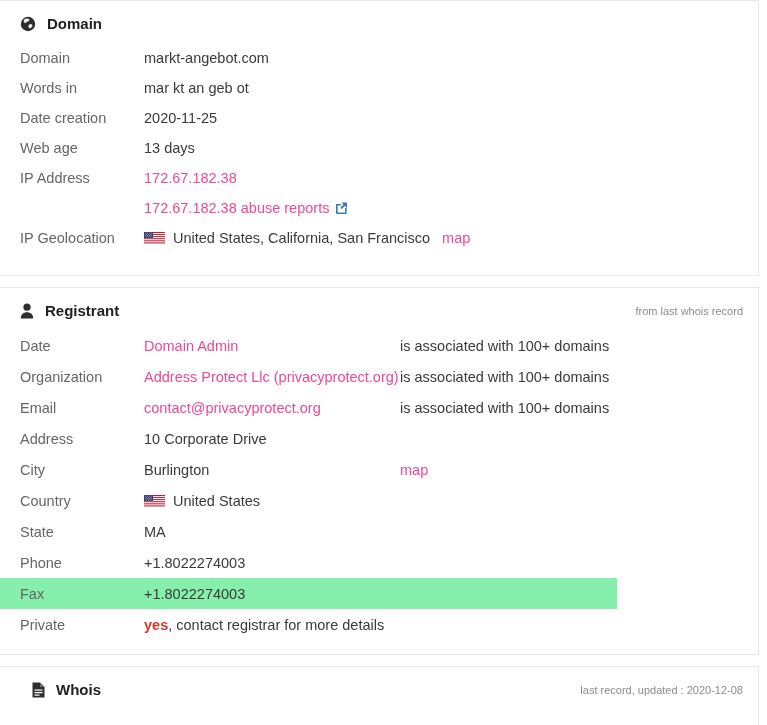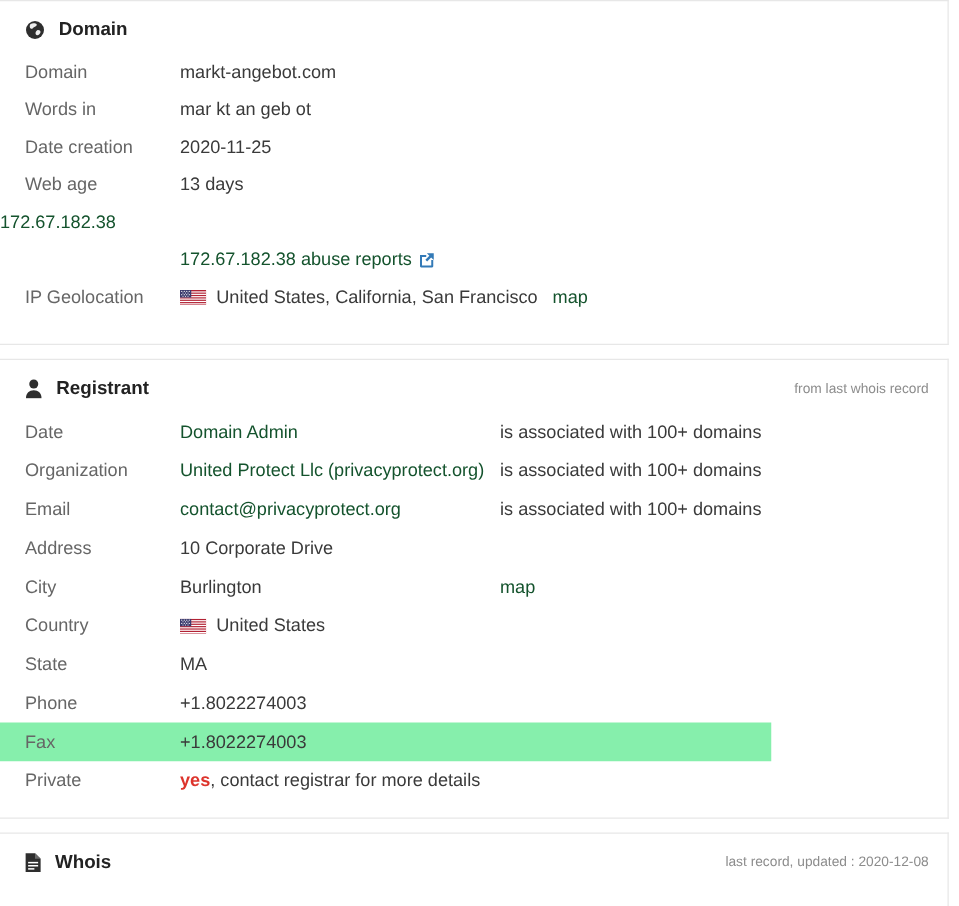--- a/index.html
+++ b/index.html
@@ -45,21 +45,21 @@
   .cell-label {
     width: 144px;
     flex: none;
     padding-left: 20px;
     color: #666666;
   }
   .cell-value { display: flex; align-items: center; }
   .rows.reg .cell-value { width: 256px; flex: none; }
   .rows.reg .cell-value.wide { width: auto; flex: 1; }
   .cell-extra { color: #3a3a3a; }
-  a.link { color: #14532d; text-decoration: none; cursor: pointer; text-align: center; }
+  a.link { color: #ec4899; text-decoration: none; cursor: pointer; text-align: center; }
   .map-link { margin-left: 12px; }
   .flag { margin-right: 8px; display: inline-flex; flex: none; }
   .danger { color: #dd342c; font-weight: bold; text-align: right; }
   .ext-icon { margin-left: 6px; display: inline-flex; }
 </style>
 </head>
 <body>
 
 <div class="card">
   <div class="card-header">
@@ -83,20 +83,21 @@
     </div>
     <div class="row">
       <div class="cell-label">Date creation</div>
       <div class="cell-value">2020-11-25</div>
     </div>
     <div class="row">
       <div class="cell-label">Web age</div>
       <div class="cell-value">13 days</div>
     </div>
     <div class="row">
+      <div class="cell-label">IP Address</div>
       <div class="cell-value">
         <a class="link">172.67.182.38</a>
       </div>
     </div>
     <div class="row">
       <div class="cell-label"></div>
       <div class="cell-value">
         <a class="link">172.67.182.38 abuse reports</a>
         <span class="ext-icon">
           <svg width="13" height="13" viewBox="0 0 13 13">
@@ -161,21 +162,21 @@
     <div class="row">
       <div class="cell-label">Date</div>
       <div class="cell-value">
           <a class="link">Domain Admin</a>
         </div>
       <div class="cell-extra">is associated with 100+ domains</div>
     </div>
     <div class="row">
       <div class="cell-label">Organization</div>
       <div class="cell-value">
-          <a class="link">United Protect Llc (privacyprotect.org)</a>
+          <a class="link">Address Protect Llc (privacyprotect.org)</a>
         </div>
       <div class="cell-extra">is associated with 100+ domains</div>
     </div>
     <div class="row">
       <div class="cell-label">Email</div>
       <div class="cell-value">
           <a class="link">contact@privacyprotect.org</a>
         </div>
       <div class="cell-extra">is associated with 100+ domains</div>
     </div>
@@ -239,21 +240,21 @@
     <div class="row">
       <div class="cell-label">Private</div>
       <div class="cell-value wide">
         <span class="danger">yes</span>
           <span>, contact registrar for more details</span>
       </div>
     </div>
   </div>
 </div>
 
-<div class="card" style="min-height:60px;">
+<div class="card" style="min-height:60px;padding-left:12px;">
   <div class="card-header">
     <span class="hicon">
       <svg width="13" height="16" viewBox="0 0 13 16">
         <path d="M0.5 0.5 h7.5 l4.5 4.5 v10.5 h-12 Z" fill="#2e2e2e"></path>
         <path d="M8 0.5 l4.5 4.5 h-4.5 Z" fill="#6b6b6b"></path>
         <rect x="2.5" y="7.5" width="8" height="1.2" fill="#ffffff"></rect>
         <rect x="2.5" y="10" width="8" height="1.2" fill="#ffffff"></rect>
         <rect x="2.5" y="12.5" width="5" height="1.2" fill="#ffffff"></rect>
       </svg>
     </span>

